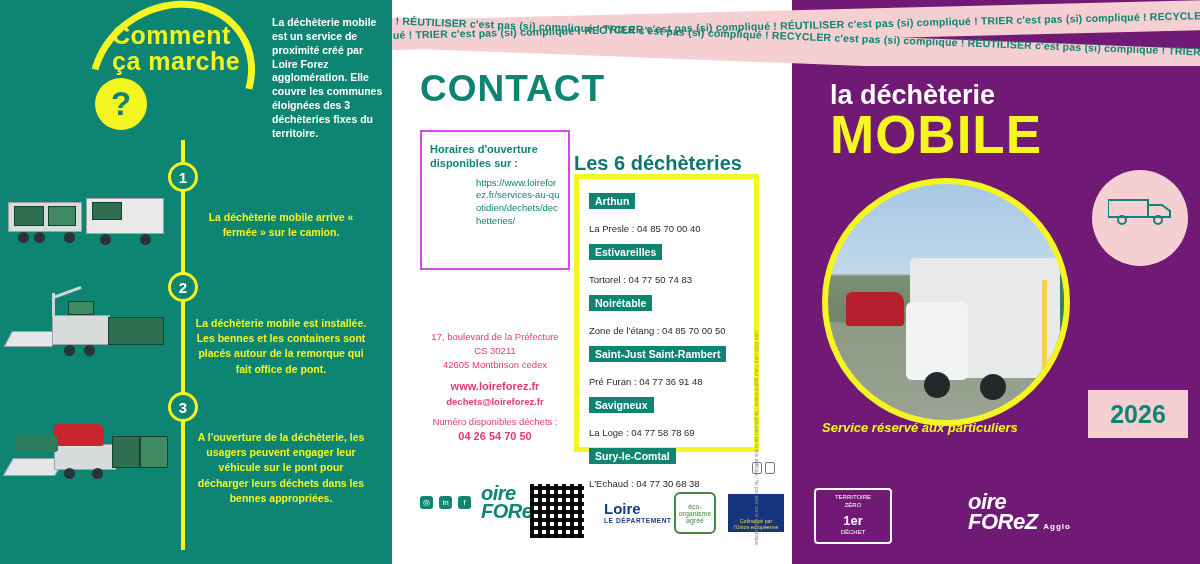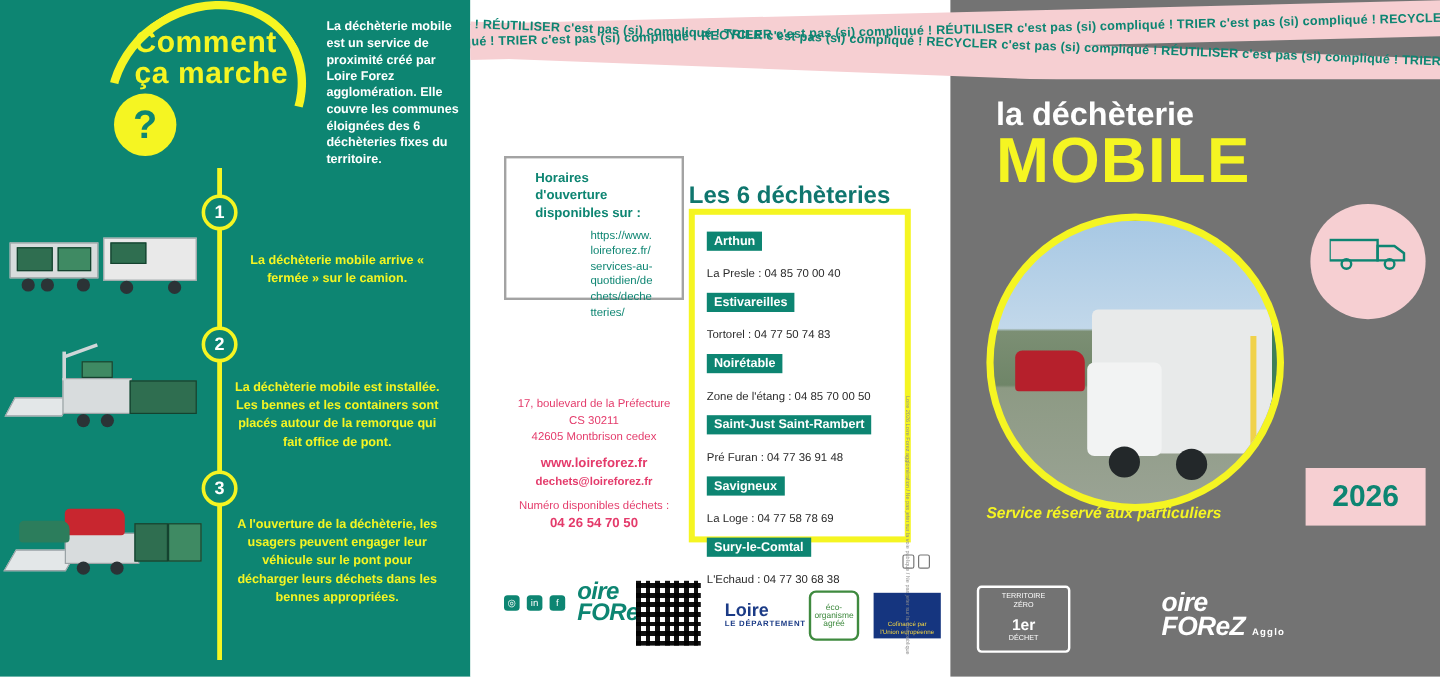--- a/index.html
+++ b/index.html
@@ -77,23 +77,23 @@
   
   .panel-mid {
     position:absolute; left:392px; top:0; width:400px; height:564px;
     background:#ffffff;
   }
   .contact-title {
     position:absolute; left:28px; top:68px; color:#0d8572;
     font-size:37px; font-weight:bold; letter-spacing:1px;
   }
   .hours-box {
-    position:absolute; left:28px; top:130px; width:150px; height:120px;
-    border:2px solid #a3a3a3;
-    padding:10px 24px;
+    position:absolute; left:28px; top:130px; width:150px; height:140px;
+    border:2px solid #d946ef;
+    padding:10px 8px;
   }
   .hours-title { color:#0d8572; font-size:11px; font-weight:bold; line-height:1.3; }
   .hours-url { color:#0d8572; font-size:9.5px; line-height:1.35; margin-top:6px; word-break:break-all;margin-left:46px; }
 
   .fixed-title {
     position:absolute; left:182px; top:152px; color:#0f766e;
     font-size:20px; font-weight:bold;
   }
   .fixed-box {
     position:absolute; left:182px; top:174px; width:185px; height:278px;
@@ -147,21 +147,21 @@
     position:absolute; left:367px; top:330px; width:12px;
     transform:rotate(90deg); transform-origin:left top;
     color:#8d8d8d; font-size:4.6px; white-space:nowrap;
   }
   .print-icons { position:absolute; left:360px; top:462px; display:flex; gap:3px; }
   .print-icons div { width:10px; height:12px; border:1px solid #777; border-radius:2px; }
 
   
   .panel-right {
     position:absolute; left:792px; top:0; width:408px; height:564px;
-    background:#737373;
+    background:#701a75;
   }
   .cover-t1 {
     position:absolute; left:38px; top:80px; color:#ffffff;
     font-size:27px; font-weight:bold;
   }
   .cover-t2 {
     position:absolute; left:38px; top:104px; color:#f5f522;
     font-size:53px; font-weight:bold; letter-spacing:1px;
   }
   .photo-circle {
@@ -237,21 +237,21 @@
 <body>
 
 <div class="page">
 
   <div class="panel-left">
 
     <div class="swoosh"></div>
     <div class="howto-title" style="white-space:pre-line">Comment
 ça marche</div>
     <div class="qmark-circle">?</div>
-    <div class="intro-text">La déchèterie mobile est un service de proximité créé par Loire Forez agglomération. Elle couvre les communes éloignées des 6 déchèteries fixes du territoire.</div>
+    <div class="intro-text">La déchèterie mobile est un service de proximité créé par Loire Forez agglomération. Elle couvre les communes éloignées des 3 déchèteries fixes du territoire.</div>
 
     <div class="tl-line"></div>
 
     <div class="illus i1">
       <div class="trailer" style="left:0; top:12px; width:74px; height:30px;"></div>
       <div class="cont-green" style="left:6px; top:16px; width:30px; height:20px;"></div>
       <div class="cont-green light" style="left:40px; top:16px; width:28px; height:20px;"></div>
       <div class="truck-cab" style="left:78px; top:8px; width:78px; height:36px;"></div>
       <div class="cont-green" style="left:84px; top:12px; width:30px; height:18px;"></div>
       <div class="wheel" style="left:10px; top:42px;"></div>
@@ -287,20 +287,21 @@
     <div class="tl-text t1">La déchèterie mobile arrive « fermée » sur le camion.</div>
 
     <div class="tl-num n2">2</div>
     <div class="tl-text t2">La déchèterie mobile est installée. Les bennes et les containers sont placés autour de la remorque qui fait office de pont.</div>
 
     <div class="tl-num n3">3</div>
     <div class="tl-text t3">A l'ouverture de la déchèterie, les usagers peuvent engager leur véhicule sur le pont pour décharger leurs déchets dans les bennes appropriées.</div>
   </div>
 
   <div class="panel-mid">
+    <div class="contact-title">CONTACT</div>
 
     <div class="hours-box">
       <div class="hours-title">Horaires d'ouverture disponibles sur :</div>
       <div class="hours-url">https://www.loireforez.fr/services-au-quotidien/dechets/dechetteries/</div>
     </div>
 
     <div class="fixed-title">Les 6 déchèteries fixes</div>
     <div class="fixed-box">
       <div>
         <span class="dech-name">Arthun</span>

